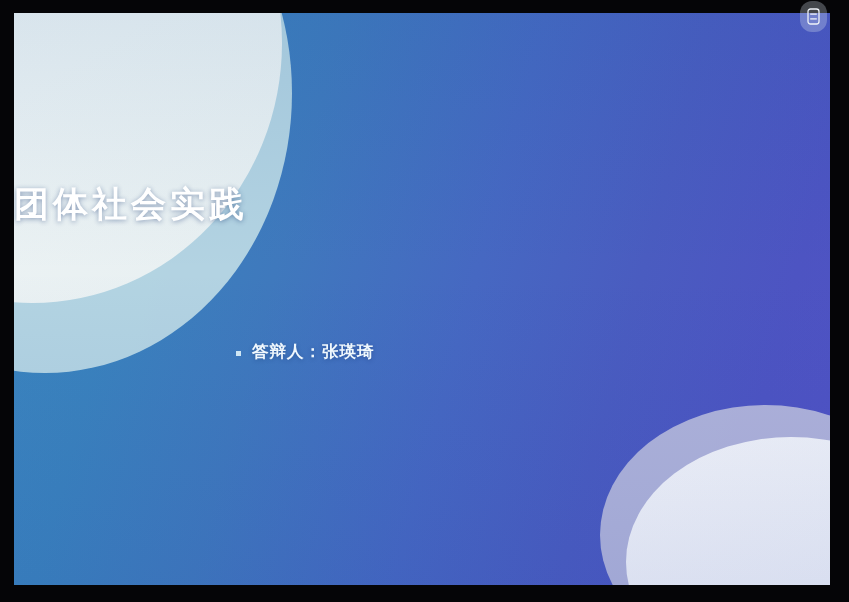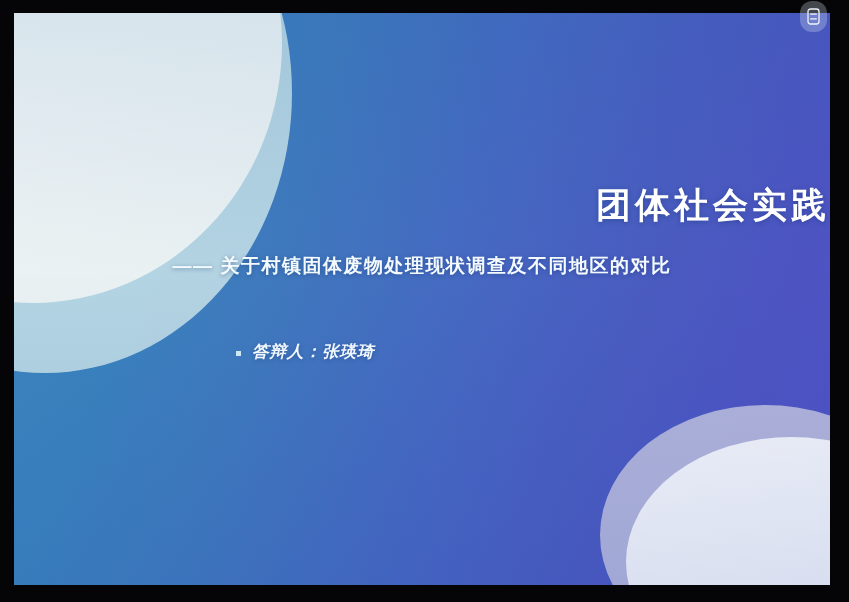--- a/index.html
+++ b/index.html
@@ -94,27 +94,28 @@
     position: absolute;
     inset: 0;
     z-index: 5;
   }
 
   #slide-title {
     position: absolute;
     left: 0;
     right: 0;
     top: 172px;
-    text-align: right;
+    text-align: left;
     color: #ffffff;
     font-size: 35px;
     font-weight: bold;
     letter-spacing: 4px;
     line-height: 1.15;
     text-shadow: 0 1px 5px rgba(20,50,110,0.45);
+    font-family: Liberation Serif, serif;
   }
 
   #slide-subtitle {
     position: absolute;
     left: 0;
     right: 0;
     top: 240px;
     text-align: center;
     color: #f4fbff;
     font-size: 19px;
@@ -124,21 +125,20 @@
   }
 
   #bullet-list {
     position: absolute;
     left: 222px;
     top: 328px;
     width: 420px;
     margin: 0;
     padding: 0;
     list-style: none;
-    font-style: italic;
   }
   .bullet-row {
     display: flex;
     align-items: center;
     margin-bottom: 22px;
     color: #f0f8fd;
     font-size: 16.5px;
     font-weight: bold;
     letter-spacing: 1px;
     text-shadow: 0 1px 4px rgba(20,50,110,0.40);
@@ -178,21 +178,20 @@
     <div class="blob" id="blob-tl-ring"></div>
     <div class="blob" id="blob-tl-core"></div>
 
     <div class="blob" id="blob-br-ring"></div>
     <div class="blob" id="blob-br-core"></div>
 
     <div id="text-layer">
 
       <div id="slide-title">团体社会实践</div>
 
-      <div id="slide-subtitle">—— 关于村镇固体废物处理现状调查及不同地区的对比</div>
 
       <ul id="bullet-list">
         <li class="bullet-row">
           <span class="bullet-dot"></span>
           <span>答辩人：张瑛琦</span>
         </li>
       </ul>
 
     </div>
   </div>

